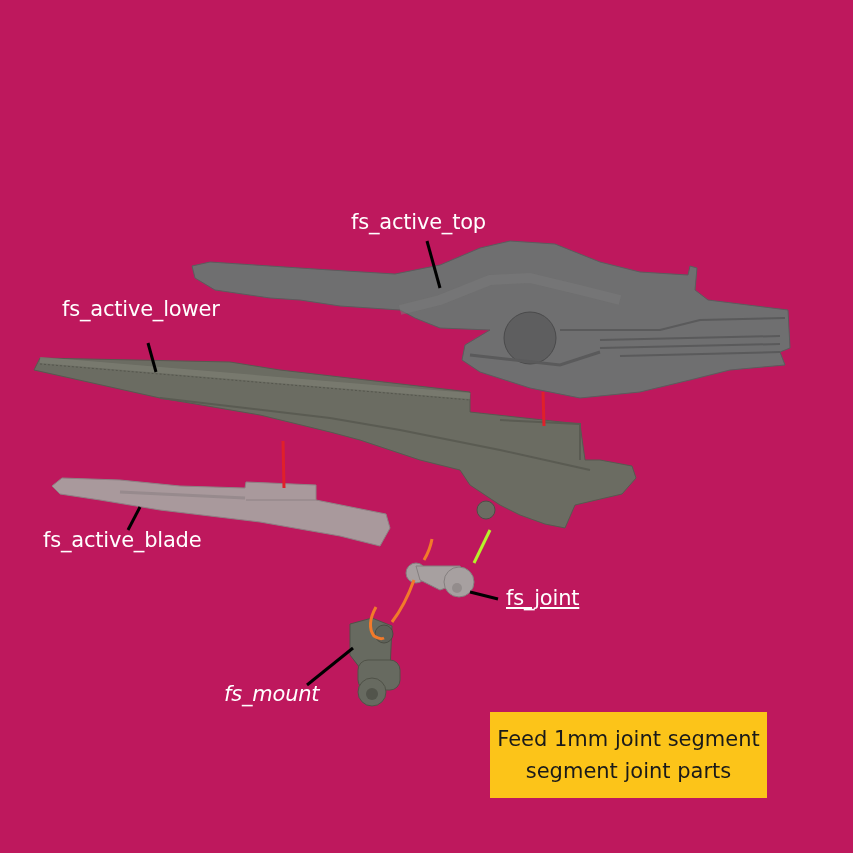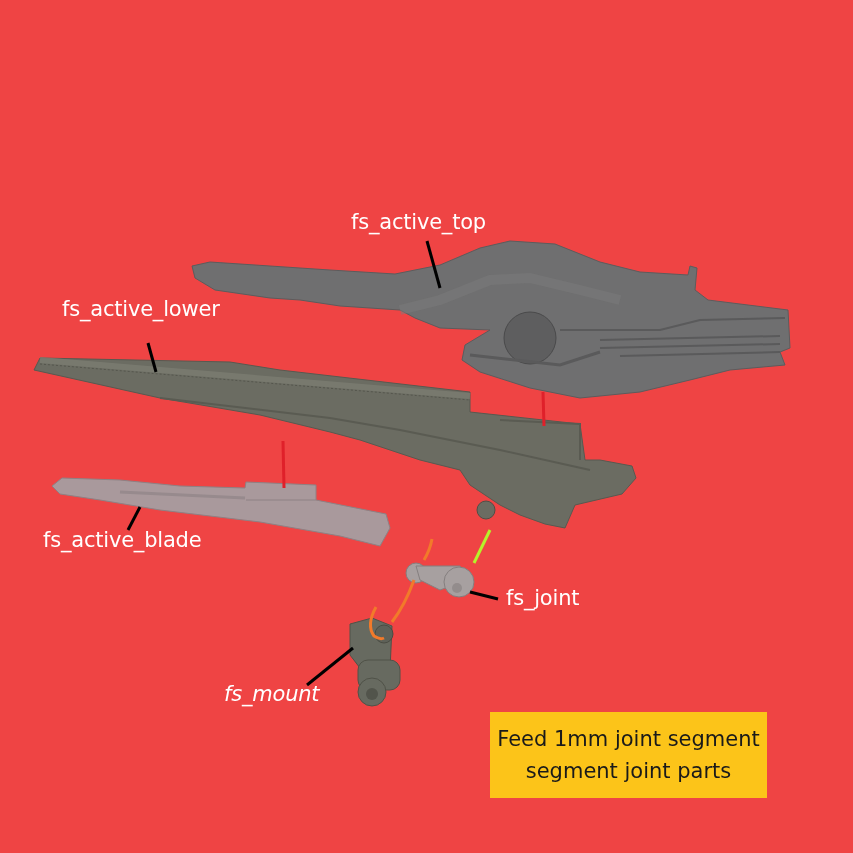--- a/index.html
+++ b/index.html
@@ -1,16 +1,16 @@
 <!DOCTYPE html>
 <html><head>
 <meta charset="utf-8">
 <style>
   html,body{margin:0;padding:0;background:#2f2f2f;}
-  #stage{position:relative;width:853px;height:853px;background:#ef4444;overflow:hidden;font-family:"DejaVu Sans","Liberation Sans",sans-serif;}
+  #stage{position:relative;width:853px;height:853px;background:#be185d;overflow:hidden;font-family:"DejaVu Sans","Liberation Sans",sans-serif;}
   svg{position:absolute;left:0;top:0;}
   .lbl{position:absolute;color:#fff;font-size:21px;white-space:nowrap;letter-spacing:-0.2px;}
   .note{position:absolute;left:490px;top:712px;width:277px;height:86px;background:#fcc419;color:#1a1a1a;font-size:21px;line-height:32px;text-align:center;display:flex;flex-direction:column;justify-content:center;}
 </style>
 </head>
 <body>
 
 <div id="stage">
   <svg width="853" height="853" viewBox="0 0 853 853">
 
@@ -64,20 +64,20 @@
     <line x1="427" y1="241" x2="440" y2="288" stroke="#000" stroke-width="3"></line>
     <line x1="148" y1="343" x2="156" y2="372" stroke="#000" stroke-width="3"></line>
     <line x1="140" y1="507" x2="128" y2="530" stroke="#000" stroke-width="3"></line>
     <line x1="470" y1="592" x2="498" y2="599" stroke="#000" stroke-width="3"></line>
     <line x1="353" y1="648" x2="307" y2="685" stroke="#000" stroke-width="3"></line>
   </svg>
 
   <div class="lbl" style="left:351px;top:210px;">fs_active_top</div>
   <div class="lbl" style="left:62px;top:297px;">fs_active_lower</div>
   <div class="lbl" style="left:43px;top:528px;">fs_active_blade</div>
-  <div class="lbl" style="left:506px;top:586px;">fs_joint</div>
+  <div class="lbl" style="left:506px;top:586px;text-decoration:underline;">fs_joint</div>
   <div class="lbl" style="left:224px;top:682px;font-style:italic;">fs_mount</div>
 
   <div class="note">
     <span>Feed 1mm joint segment</span>
     <span>segment joint parts</span>
   </div>
 </div>
 
 </body></html>

